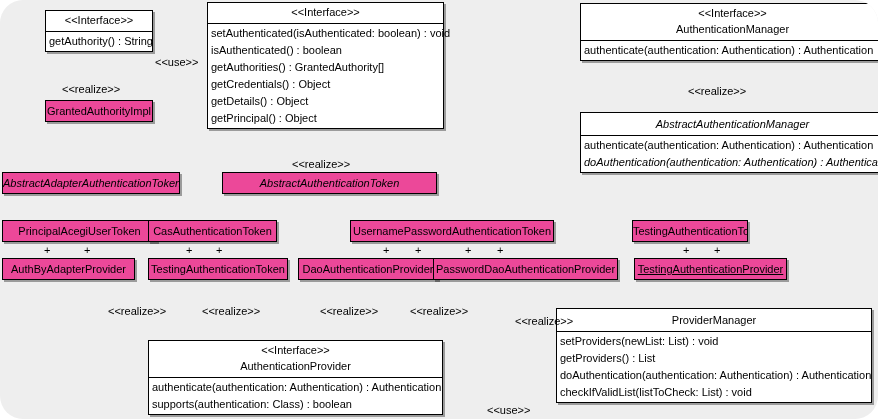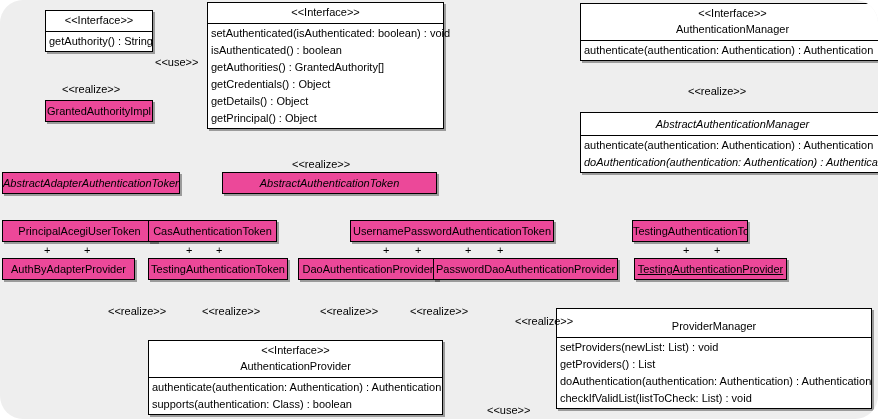--- a/index.html
+++ b/index.html
@@ -295,21 +295,21 @@
       <span class="cname">AuthenticationProvider</span>
     </div>
     <div class="uml-div"></div>
     <div class="uml-ops">
       <span class="op">authenticate(authentication: Authentication) : Authentication</span>
       <span class="op">supports(authentication: Class) : boolean</span>
     </div>
   </div>
 
   <div class="uml-box" style="left:556px; top:308px; width:316px;">
-    <div class="uml-head" style="padding-top:9px;">
+    <div class="uml-head" style="padding-top:3px;">
       <span class="cname">ProviderManager</span>
     </div>
     <div class="uml-div"></div>
     <div class="uml-ops">
       <span class="op">setProviders(newList: List) : void</span>
       <span class="op">getProviders() : List</span>
       <span class="op">doAuthentication(authentication: Authentication) : Authentication</span>
       <span class="op">checkIfValidList(listToCheck: List) : void</span>
     </div>
   </div>

